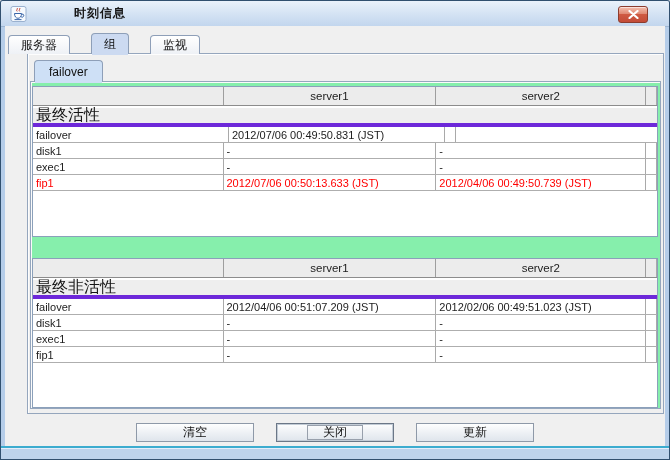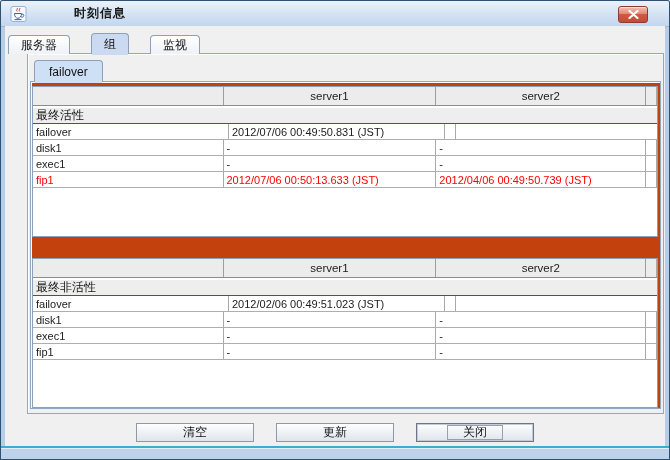--- a/index.html
+++ b/index.html
@@ -31,31 +31,31 @@
   .tab.selected{height:20px;background:#ccdaf1;position:relative;}
   .tab.selected::after{content:"";position:absolute;left:0;right:0;bottom:-1px;height:1px;background:#ccdaf1;}
   
   .outerpanel{position:absolute;left:10px;right:1px;top:27px;height:359px;border:1px solid #95a6bd;
               background:#f0f0f0;box-shadow:inset 1px 1px 0 #fdfdfd;margin-left:12px;}
   .grouptabbar{position:absolute;top:5px;left:6px;height:23px;display:flex;align-items:flex-end;z-index:3;}
   .gtab{height:21px;padding:0 14px;display:flex;align-items:center;font-size:12px;color:#111;
         border:1px solid #8e9fb8;border-bottom:none;border-radius:4px 4px 0 0;background:#cee0f6;cursor:pointer;position:relative;}
   .gtab.selected::after{content:"";position:absolute;left:0;right:0;bottom:-1px;height:1px;background:#cee0f6;}
   .innerpanel{position:absolute;left:2px;right:2px;top:27px;bottom:4px;border:1px solid #95a6bd;
-              background:#c2410c;box-shadow:inset 1px 1px 0 #fbfbfb;text-align:right;}
+              background:#86efac;box-shadow:inset 1px 1px 0 #fbfbfb;text-align:right;}
   
   .scrollpane{position:absolute;left:1px;right:2px;border:1px solid #8ba0ba;background:#fff;overflow:hidden;}
   .sp1{top:4px;height:149px;} .sp2{top:176px;height:148px;}
   .trow{display:flex;align-items:stretch;font-size:11px;color:#1c1c1c;}
   .thead{height:18px;border-bottom:1px solid #8c8c8c;background:#ececec;}
   .thead .cell{display:flex;align-items:center;justify-content:center;font-size:11.5px;}
   .hspacer{height:2px;background:#fff;}
   .drow{height:15px;border-bottom:1px solid #aeaeae;background:#fff;}
-  .srow{height:15px;border-bottom:1px solid #6d28d9;background:#eeeeee;display:flex;align-items:center;
-        font-size:12px;padding-left:3px;color:#141414;}
+  .srow{height:15px;border-bottom:4px solid #6d28d9;background:#eeeeee;display:flex;align-items:center;
+        font-size:16px;padding-left:3px;color:#141414;}
   .cell{box-sizing:border-box;display:flex;align-items:center;}
   .c0{width:196px;border-right:1px solid #a9a9a9;padding-left:3px;}
   .c1{width:219px;border-right:1px solid #a9a9a9;padding-left:3px;}
   .c2{width:216px;border-right:1px solid #a9a9a9;padding-left:3px;}
   .gut{width:10px;border-right:1px solid #a9a9a9;}
   .thead .c0,.thead .c1,.thead .c2{border-right:1px solid #9e9e9e;padding-left:0;}
   .red{color:#ff0000;}
   
   .btnrow{position:absolute;left:0;right:0;top:397px;height:22px;display:flex;justify-content:center;gap:22px;}
   .pbtn{width:118px;height:19px;border:1px solid #8e99a8;background:linear-gradient(#fefefe,#eef1f5 50%,#dfe5ec);
@@ -136,20 +136,21 @@
             <div class="trow thead">
               <div class="cell c0"></div>
               <div class="cell c1">server1</div>
               <div class="cell c2">server2</div>
               <div class="gut"></div>
             </div>
             <div class="hspacer"></div>
             <div class="srow">最终非活性</div>
             <div class="trow drow">
               <div class="cell c0">failover</div>
+              <div class="cell c1">2012/04/06 00:51:07.209 (JST)</div>
               <div class="cell c2">2012/02/06 00:49:51.023 (JST)</div>
               <div class="gut"></div>
             </div>
             <div class="trow drow">
               <div class="cell c0">disk1</div>
               <div class="cell c1">-</div>
               <div class="cell c2">-</div>
               <div class="gut"></div>
             </div>
             <div class="trow drow">
@@ -165,25 +166,25 @@
               <div class="gut"></div>
             </div>
           </div>
       </div>
     </div>
 
     <div class="btnrow">
         <button class="pbtn">
           <span class="lbl">清空</span>
         </button>
+        <button class="pbtn focused">
+          <span class="lbl">关闭</span>
+        </button>
         <button class="pbtn">
           <span class="lbl">更新</span>
-        </button>
-        <button class="pbtn focused">
-          <span class="lbl">关闭</span>
         </button>
       </div>
   </div>
 
   <div class="bstrip">
     <div class="teal"></div>
       <div class="hl"></div>
   </div>
 </div>
 

